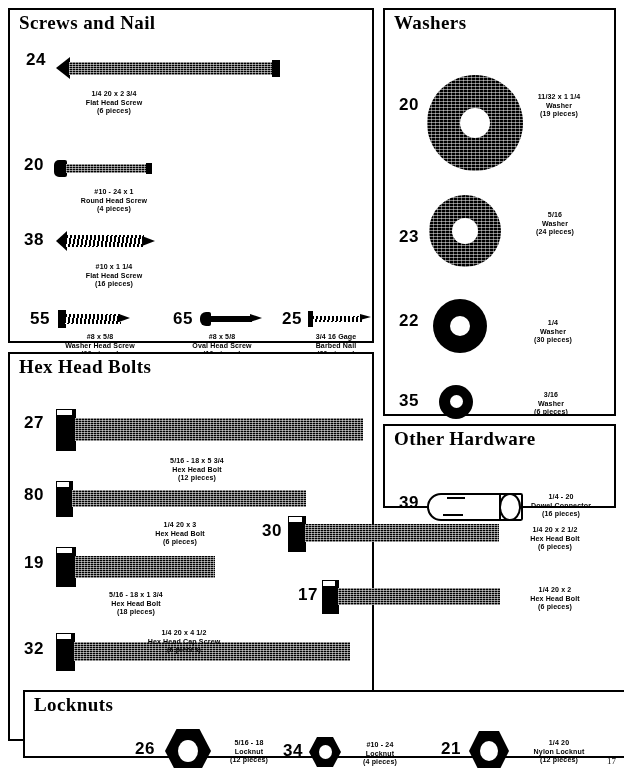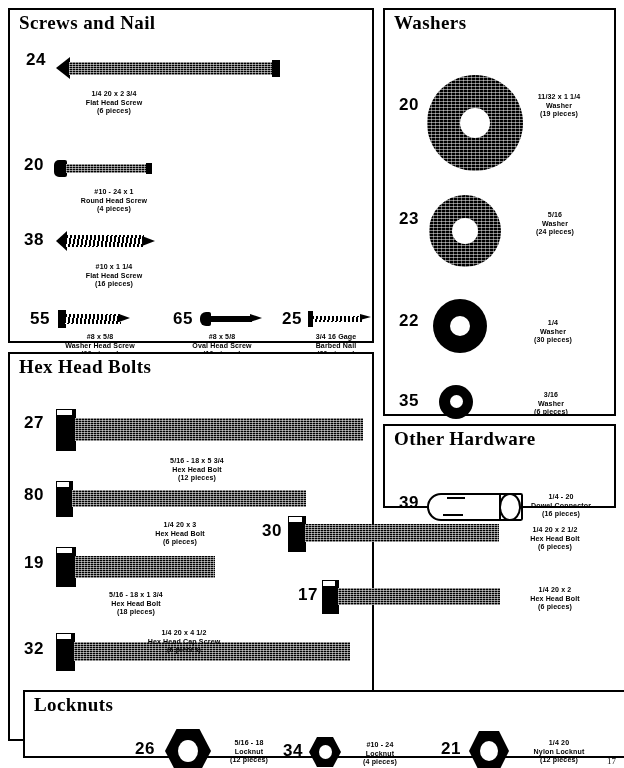--- a/index.html
+++ b/index.html
@@ -248,21 +248,21 @@
         <div class="hole" style="width:30px;height:30px;"></div>
       </div>
       <div class="caption" style="left:122px;top:60px;width:104px;">
         <span class="ln">11/32 x 1 1/4</span>
         <span class="ln">Washer</span>
         <span class="ln">(19 pieces)</span>
       </div>
     </div>
 
     <div class="item">
-      <div class="idnum" style="left:14px;top:176px;">23</div>
+      <div class="idnum" style="left:14px;top:194px;">23</div>
       <div class="washer dither-coarse" style="left:44px;top:162px;width:72px;height:72px;">
         <div class="hole" style="width:26px;height:26px;"></div>
       </div>
       <div class="caption" style="left:122px;top:178px;width:96px;">
         <span class="ln">5/16</span>
         <span class="ln">Washer</span>
         <span class="ln">(24 pieces)</span>
       </div>
     </div>
 

